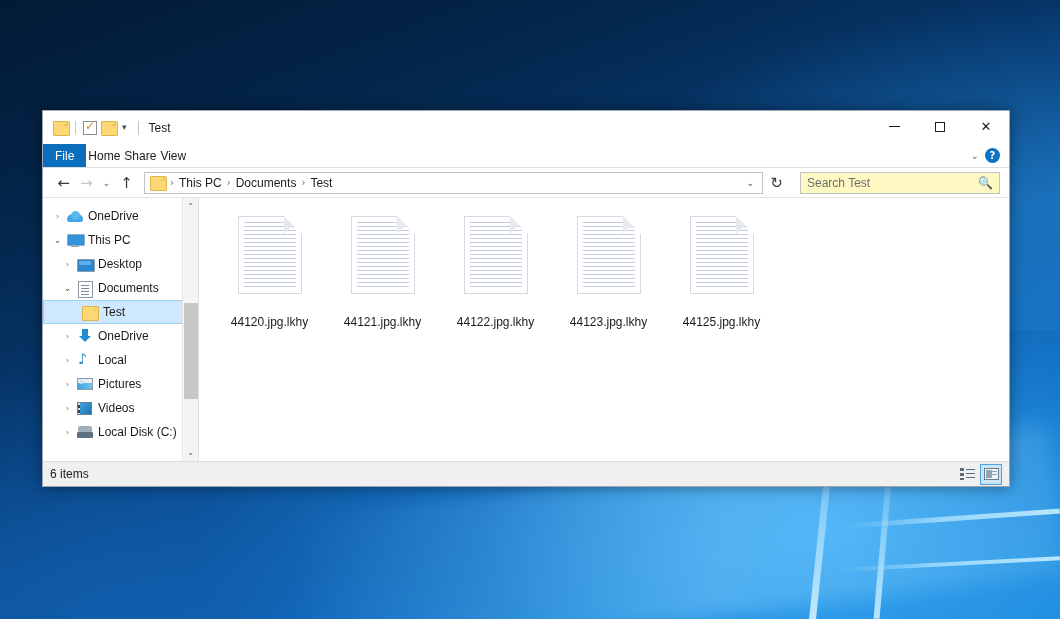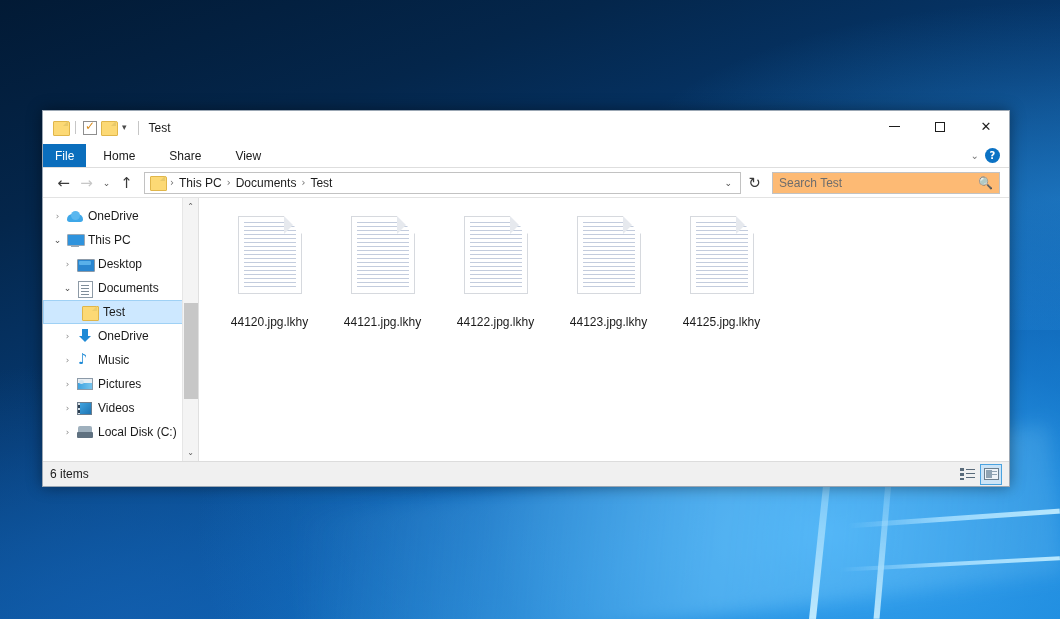--- a/index.html
+++ b/index.html
@@ -105,21 +105,21 @@
 
   
   .ribbon {
     height: 24px;
     display: flex; align-items: stretch;
     background: #ffffff;
     border-bottom: 1px solid #dedede;
     flex: 0 0 auto;
   }
   .rtab {
-    display: flex; align-items: center; padding: 0 17px;
+    display: flex; align-items: center; padding: 0 2px;
     font-size: 12px; color: #1a1a1a;
   }
   .rtab-file { background: #0b6ebd; color: #ffffff; padding: 0 12px; }
   .ribbon-right { margin-left: auto; display: flex; align-items: center; gap: 6px; padding-right: 9px; }
   .ribbon-caret { font-size: 10px; color: #777; }
   .help-btn {
     width: 15px; height: 15px; border-radius: 50%;
     background: #0b72c4; color: #fff;
     font-size: 10px; font-weight: bold;
     display: flex; align-items: center; justify-content: center;
@@ -145,22 +145,22 @@
     display: flex; align-items: center; padding: 0 2px 0 5px;
   }
   .crumb {
     font-size: 12px; color: #1c1c1c; padding: 1px 4px; white-space: nowrap;
   }
   .crumb-sep { font-size: 10px; color: #6e6e6e; padding: 0 1px; font-family: "DejaVu Sans", sans-serif; }
   .addr-right { margin-left: auto; display: flex; align-items: center; }
   .addr-caret { font-size: 9px; color: #4a4a4a; padding: 0 6px; }
 
   .searchbox {
-    width: 228px; height: 22px; margin-left: 6px;
-    border: 1px solid #c2c2c2; background: #fdba74;
+    width: 200px; height: 22px; margin-left: 12px;
+    border: 1px solid #c2c2c2; background: #fef9c3;
     display: flex; align-items: center; padding: 0 6px;
   }
   .search-ph { font-size: 12px; color: #6d6d6d; flex: 1; }
   .search-ico { font-size: 12px; color: #4b4b4b; font-family: "DejaVu Sans", sans-serif; }
 
   
   .body-area { flex: 1; display: flex; min-height: 0; border-top: 1px solid #e3e3e3; }
 
   
   .navpane {
@@ -471,21 +471,21 @@
           <span class="nav-ico">
               <span class="i-down"></span>
             </span>
           <span class="nav-label">OneDrive</span>
         </div>
         <div class="navitem" style="padding-left:16px;">
           <span class="chev">›</span>
           <span class="nav-ico">
               <span class="i-music">♪</span>
             </span>
-          <span class="nav-label">Music</span>
+          <span class="nav-label">Local</span>
         </div>
         <div class="navitem" style="padding-left:16px;">
           <span class="chev">›</span>
           <span class="nav-ico">
               <span class="i-pic"></span>
             </span>
           <span class="nav-label">Pictures</span>
         </div>
         <div class="navitem" style="padding-left:16px;">
           <span class="chev">›</span>

